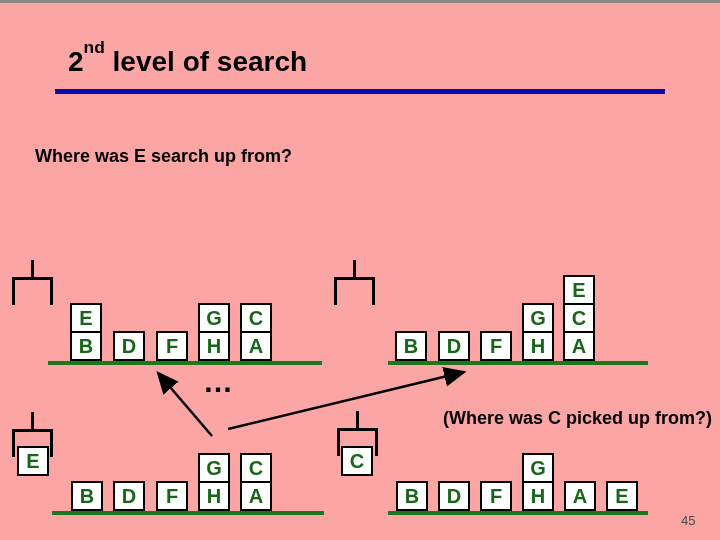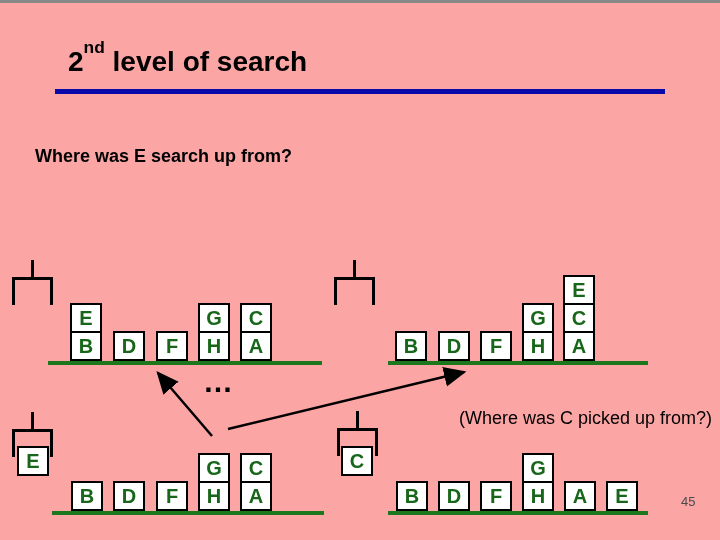--- a/index.html
+++ b/index.html
@@ -5,23 +5,23 @@
   html,body{margin:0;padding:0;background:#888;}
   .slide{position:relative;width:720px;height:540px;background:#fca5a5;
          font-family:"Liberation Sans",sans-serif;overflow:hidden;margin:3px auto;}
 
   
   .title{position:absolute;left:68px;top:42px;font-size:28px;font-weight:bold;color:#000;white-space:pre;}
   .title sup{font-size:0.62em;position:relative;top:-0.45em;}
   .rule{position:absolute;left:55px;top:86px;width:610px;height:5px;background:#0a0aaa;}
 
   .question{position:absolute;left:35px;top:143px;font-size:18px;font-weight:bold;color:#000;}
-  .note{position:absolute;top:405px;right:8px;font-size:18px;font-weight:normal;color:#000;}
+  .note{position:absolute;top:405px;right:8px;font-size:18px;font-weight:bold;color:#000;}
   .ellipsis{position:absolute;left:203px;top:364px;font-size:30px;font-weight:bold;color:#000;letter-spacing:2px;line-height:1;}
-  .page-num{position:absolute;left:681px;top:491px;font-size:13px;color:#4a4a4a;}
+  .page-num{position:absolute;left:681px;top:510px;font-size:13px;color:#4a4a4a;}
 
   
   .state{position:absolute;width:390px;height:112px;}
   .ground{position:absolute;top:108px;height:4px;background:#1d771d;}
   .stack{position:absolute;bottom:4px;display:flex;flex-direction:column-reverse;}
   .block{width:32px;height:30px;box-sizing:border-box;border:2px solid #000;background:#fff;
          display:flex;align-items:center;justify-content:center;
          font-weight:bold;font-size:20px;color:#176619;flex:0 0 auto;}
   .stack .block:not(:first-child){margin-bottom:-2px;}
   .held{position:absolute;z-index:2;}

